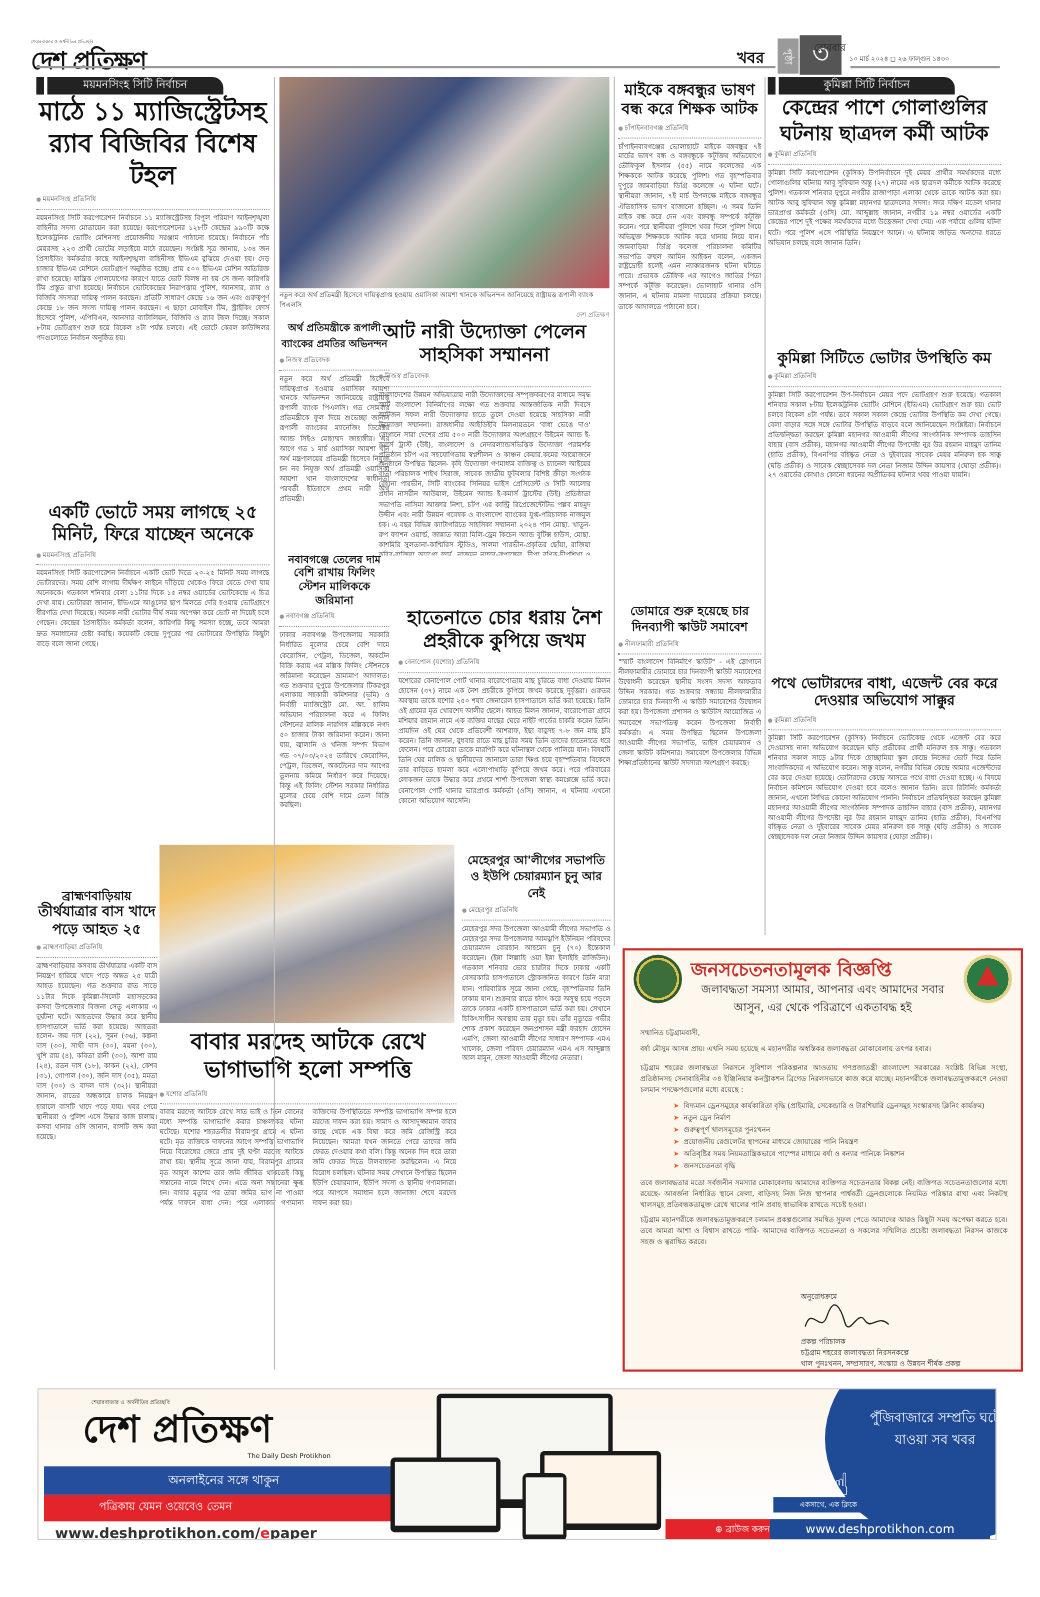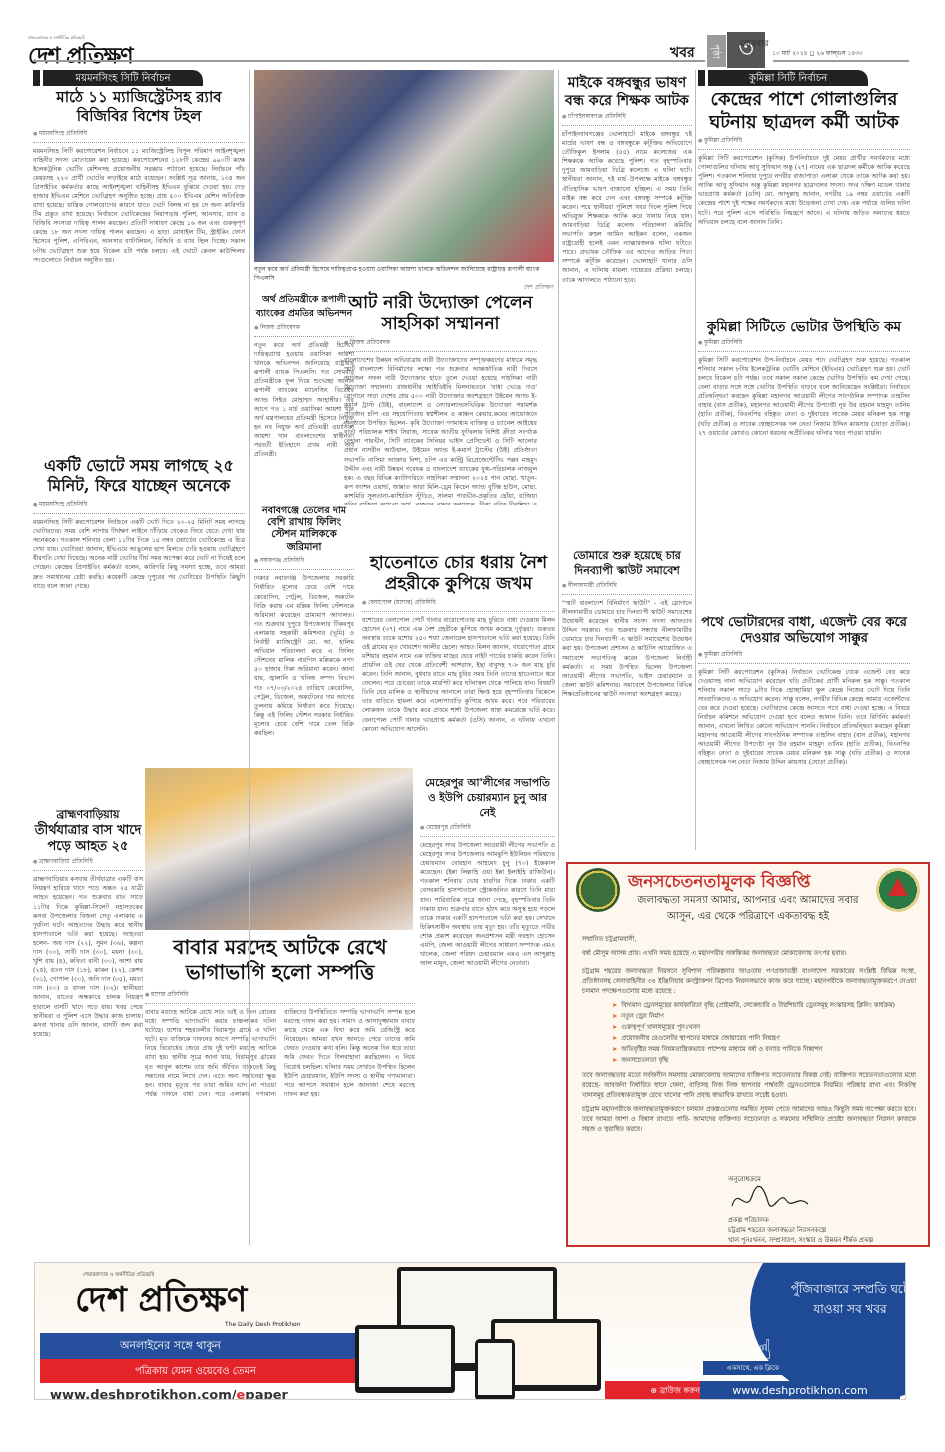--- a/index.html
+++ b/index.html
@@ -36,22 +36,22 @@
 .notice-sub{font-size:10px;text-align:center;color:#222}
 .emblem{width:44px;height:44px;border-radius:50%}
 .notice-body{font-size:6.4px;line-height:10px;color:#333;text-align:justify}
 .bullet{font-size:6.4px;line-height:11px;color:#333}
 .bullet .arr{color:#e35c1a;margin-right:4px}
 
 .banner{left:34px;top:1262px;width:872px;height:138px;border:1px solid #ccc;background:linear-gradient(#fbf5ea,#fff);overflow:hidden}
 .bn-logo{left:40px;top:10px;font-size:34px;font-weight:bold;color:#111;font-family:"DejaVu Serif",serif}
 .bn-tag{left:48px;top:8px;font-size:5px;color:#333}
 .bn-sub{left:190px;top:57px;font-size:6px;color:#222}
-.bn-blue{left:5px;top:70px;width:370px;height:26px;background:#254f9c;color:#fff;font-size:11px;padding-left:80px;line-height:26px}
-.bn-red{left:5px;top:96px;width:370px;height:24px;background:#e3252b;color:#fff;font-size:10px;padding-left:95px;line-height:24px}
+.bn-blue{left:5px;top:70px;width:370px;height:26px;background:#254f9c;color:#fff;font-size:11px;padding-left:113px;line-height:26px}
+.bn-red{left:5px;top:96px;width:370px;height:24px;background:#e3252b;color:#fff;font-size:10px;padding-left:50px;line-height:24px}
 .bn-url{left:15px;top:124px;font-size:13px;color:#333;font-weight:bold}
 .bn-url .e{color:#e3252b}
 .bn-circle{left:715px;top:-50px;width:220px;height:190px;border-radius:50%;background:#1e4a96}
 .bn-right-txt{left:755px;top:16px;width:120px;color:#fff;font-size:12px;text-align:center;line-height:20px}
 .bn-browse{left:570px;top:118px;width:95px;height:20px;background:#e3252b;color:#fff;font-size:8px;line-height:20px;text-align:right}
 .bn-site{left:665px;top:118px;width:200px;height:20px;background:#1e4a96;color:#fff;font-size:11px;font-weight:normal;line-height:20px;text-align:center}
 .bn-oneclick{left:668px;top:98px;width:100px;height:14px;background:#1e4a96;color:#fff;font-size:6.5px;line-height:14px;text-align:center}
 .device{background:#1a1a1a;border-radius:4px}
 .screen{background:#f6f6f2}
 </style>
@@ -68,21 +68,21 @@
   <div class="abs day">রোববার</div>
   <div class="abs date">১০ মার্চ ২০২৪ ◻ ২৬ ফাল্গুন ১৪৩০</div>
   <div class="abs mast-rule2"></div>
 </div>
 
 <div class="abs" style="left:33px;top:70px;width:212px;">
   <div style="display:flex;gap:3px;margin-left:0">
     <div class="kick-bar"></div>
     <div class="kicker" style="width:160px;text-align:center">ময়মনসিংহ সিটি নির্বাচন</div>
   </div>
-  <div class="hl" style="font-size:15px;margin-top:2px">মাঠে ১১ ম্যাজিস্ট্রেটসহ র‍্যাব বিজিবির বিশেষ টহল</div>
+  <div class="hl" style="font-size:23px;margin-top:2px">মাঠে ১১ ম্যাজিস্ট্রেটসহ র‍্যাব বিজিবির বিশেষ টহল</div>
   <div class="byline" style="margin-top:2px">ময়মনসিংহ প্রতিনিধি</div>
   <div class="dotrule" style="margin:3px 0"></div>
   <div class="body-text" style="height:270px;overflow:hidden">ময়মনসিংহ সিটি করপোরেশন নির্বাচনে ১১ ম্যাজিস্ট্রেটসহ বিপুল পরিমাণ আইনশৃঙ্খলা বাহিনীর সদস্য মোতায়েন করা হয়েছে। করপোরেশনের ১২৮টি কেন্দ্রের ৯৯০টি কক্ষে ইলেকট্রনিক ভোটিং মেশিনসহ প্রয়োজনীয় সরঞ্জাম পাঠানো হয়েছে। নির্বাচনে পাঁচ মেয়রসহ ২২৩ প্রার্থী ভোটের লড়াইয়ে মাঠে রয়েছেন। সংশ্লিষ্ট সূত্র জানায়, ১৩৪ জন প্রিসাইডিং কর্মকর্তার কাছে আইনশৃঙ্খলা বাহিনীসহ ইভিএম বুঝিয়ে দেওয়া হয়। দেড় হাজার ইভিএম মেশিনে ভোটগ্রহণ অনুষ্ঠিত হচ্ছে। প্রায় ৫০০ ইভিএম মেশিন অতিরিক্ত রাখা হয়েছে। যান্ত্রিক গোলযোগের কারণে যাতে ভোট বিলম্ব না হয় সে জন্য কারিগরি টিম প্রস্তুত রাখা হয়েছে। নির্বাচনে ভোটকেন্দ্রের নিরাপত্তায় পুলিশ, আনসার, র‍্যাব ও বিজিবি সদস্যরা দায়িত্ব পালন করছেন। প্রতিটি সাধারণ কেন্দ্রে ১৬ জন এবং গুরুত্বপূর্ণ কেন্দ্রে ১৮ জন সদস্য দায়িত্ব পালন করছেন। এ ছাড়া মোবাইল টিম, স্ট্রাইকিং ফোর্স হিসেবে পুলিশ, এপিবিএন, আনসার ব্যাটালিয়ন, বিজিবি ও র‍্যাব টহল দিচ্ছে। সকাল ৮টায় ভোটগ্রহণ শুরু হয়ে বিকেল ৪টা পর্যন্ত চলবে। এই ভোটে কেবল কাউন্সিলর পদগুলোতে নির্বাচন অনুষ্ঠিত হয়।</div>
 </div>
 
 <div class="abs" style="left:33px;top:456px;width:212px;">
   <div class="hl" style="font-size:16px">একটি ভোটে সময় লাগছে ২৫ মিনিট, ফিরে যাচ্ছেন অনেকে</div>
   <div class="byline" style="margin-top:3px">ময়মনসিংহ প্রতিনিধি</div>
   <div class="dotrule" style="margin:3px 0"></div>
   <div class="body-text" style="height:290px;overflow:hidden">ময়মনসিংহ সিটি করপোরেশন নির্বাচনে একটি ভোট দিতে ২০-২৫ মিনিট সময় লাগছে ভোটারদের। সময় বেশি লাগায় দীর্ঘক্ষণ লাইনে দাঁড়িয়ে থেকেও ফিরে যেতে দেখা যায় অনেককে। গতকাল শনিবার বেলা ১১টার দিকে ১৫ নম্বর ওয়ার্ডের ভোটকেন্দ্রে এ চিত্র দেখা যায়। ভোটাররা জানান, ইভিএমে আঙুলের ছাপ মিলতে দেরি হওয়ায় ভোটগ্রহণে ধীরগতি দেখা দিয়েছে। অনেক নারী ভোটার দীর্ঘ সময় অপেক্ষা করে ভোট না দিয়েই চলে গেছেন। কেন্দ্রের প্রিসাইডিং কর্মকর্তা বলেন, কারিগরি কিছু সমস্যা হচ্ছে, তবে আমরা দ্রুত সমাধানের চেষ্টা করছি। কয়েকটি কেন্দ্রে দুপুরের পর ভোটারের উপস্থিতি কিছুটা বাড়ে বলে জানা গেছে।</div>

